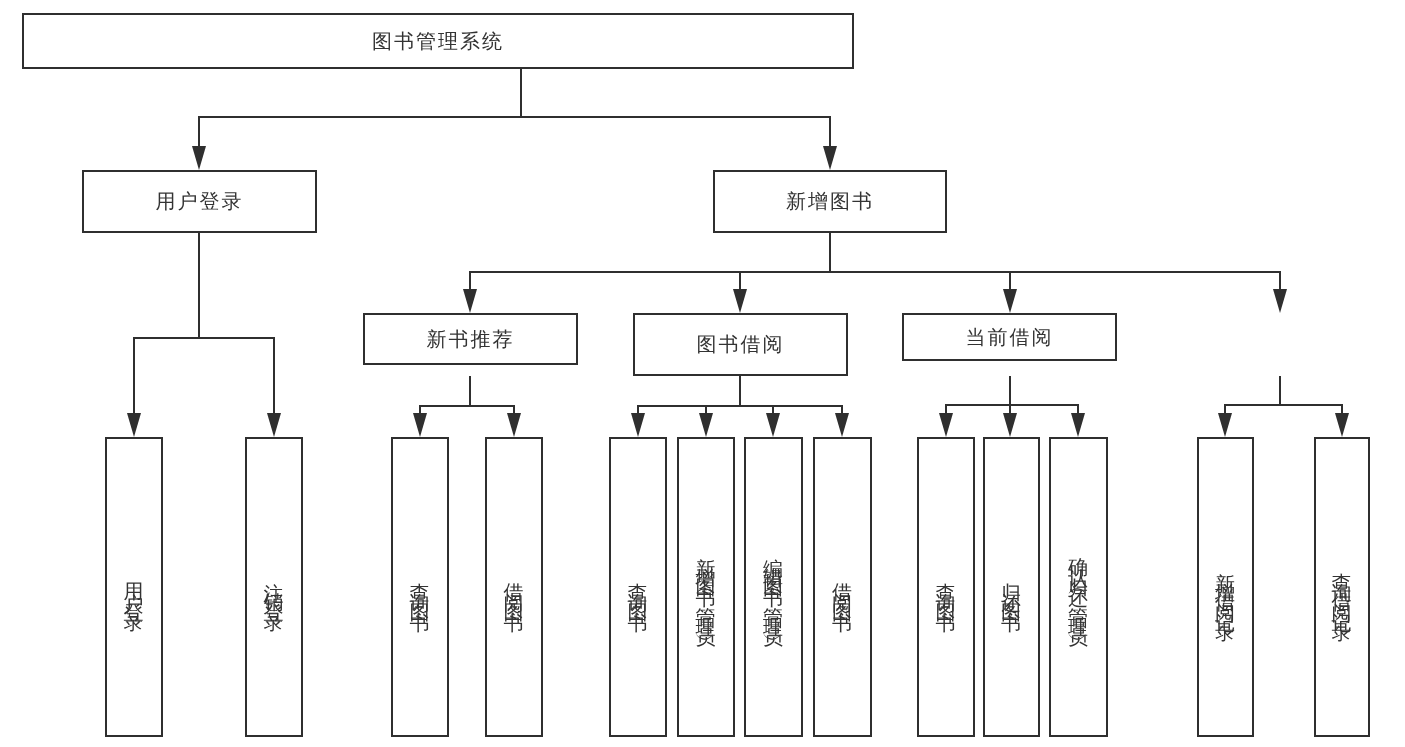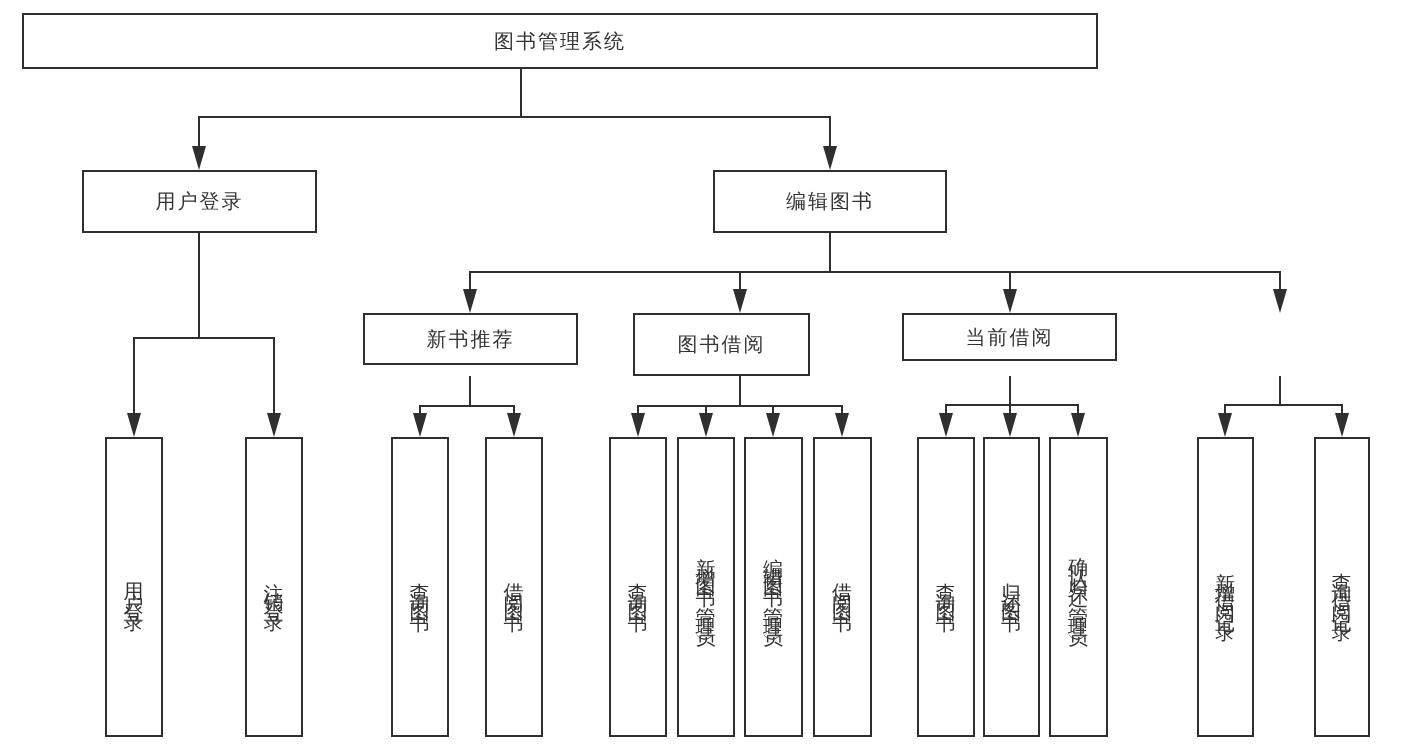--- a/index.html
+++ b/index.html
@@ -46,35 +46,35 @@
     font-size:20px;
     color:#b5b5b5;
     letter-spacing:1px;
   }
 </style>
 </head>
 <body>
 
 <div class="canvas">
 
-  <div class="node" style="left:22px;top:13px;width:1076px;height:56px">
+  <div class="node" style="left:22px;top:13px;width:832px;height:56px">
     <span class="lbl">图书管理系统</span>
   </div>
 
   <div class="node" style="left:82px;top:170px;width:235px;height:63px">
     <span class="lbl">用户登录</span>
   </div>
   <div class="node" style="left:713px;top:170px;width:234px;height:63px">
-    <span class="lbl">编辑图书</span>
+    <span class="lbl">新增图书</span>
   </div>
 
   <div class="node" style="left:363px;top:313px;width:215px;height:52px">
     <span class="lbl">新书推荐</span>
   </div>
-  <div class="node" style="left:633px;top:313px;width:177px;height:63px">
+  <div class="node" style="left:633px;top:313px;width:215px;height:63px">
     <span class="lbl">图书借阅</span>
   </div>
   <div class="node" style="left:902px;top:313px;width:215px;height:48px">
     <span class="lbl">当前借阅</span>
   </div>
 
   <div class="node leaf" style="left:105px;top:437px;width:58px;height:300px">
     <span class="lbl">用户登录</span>
   </div>
   <div class="node leaf" style="left:245px;top:437px;width:58px;height:300px">

